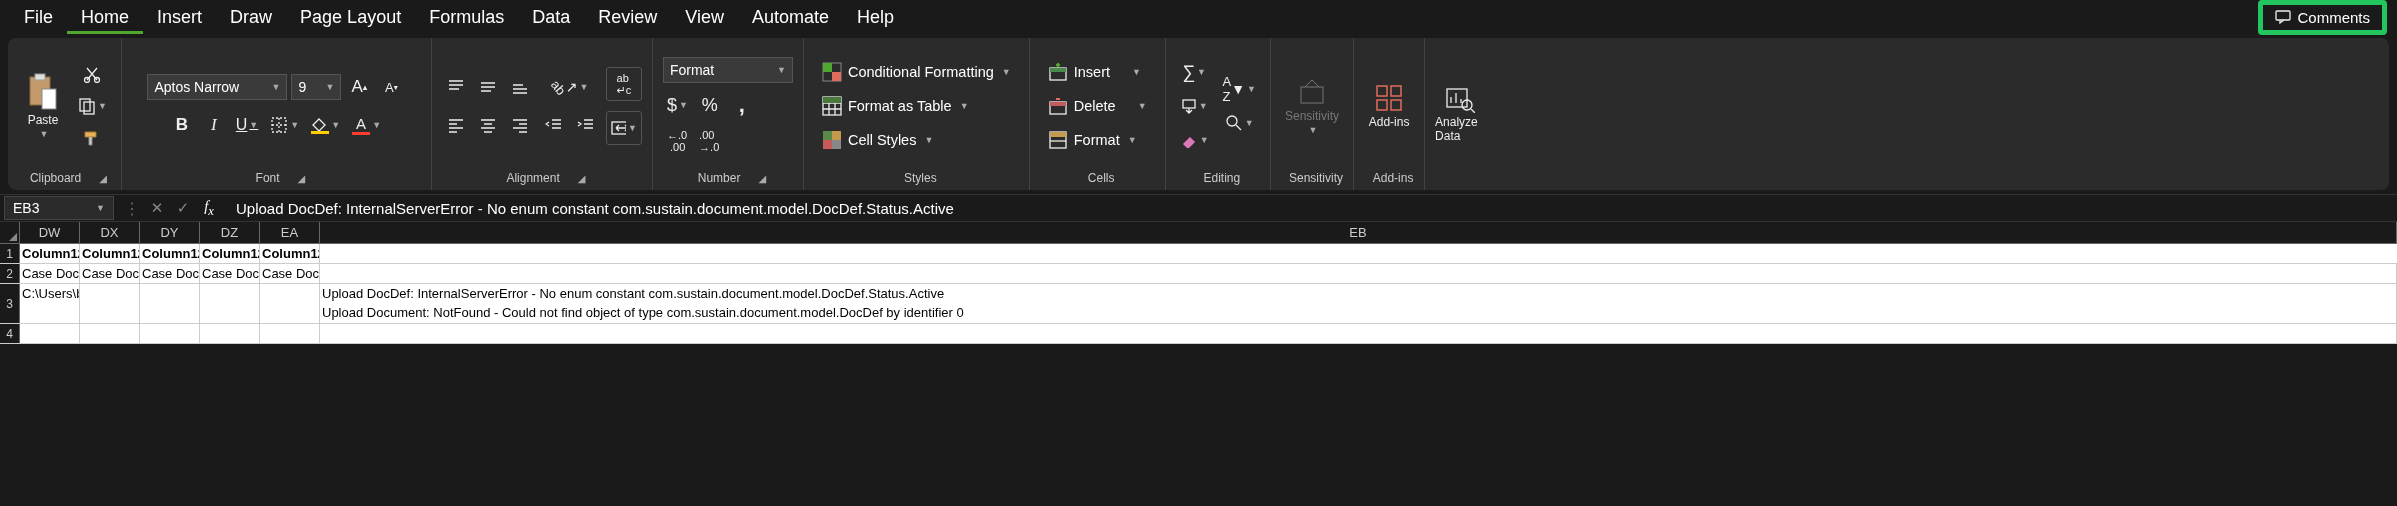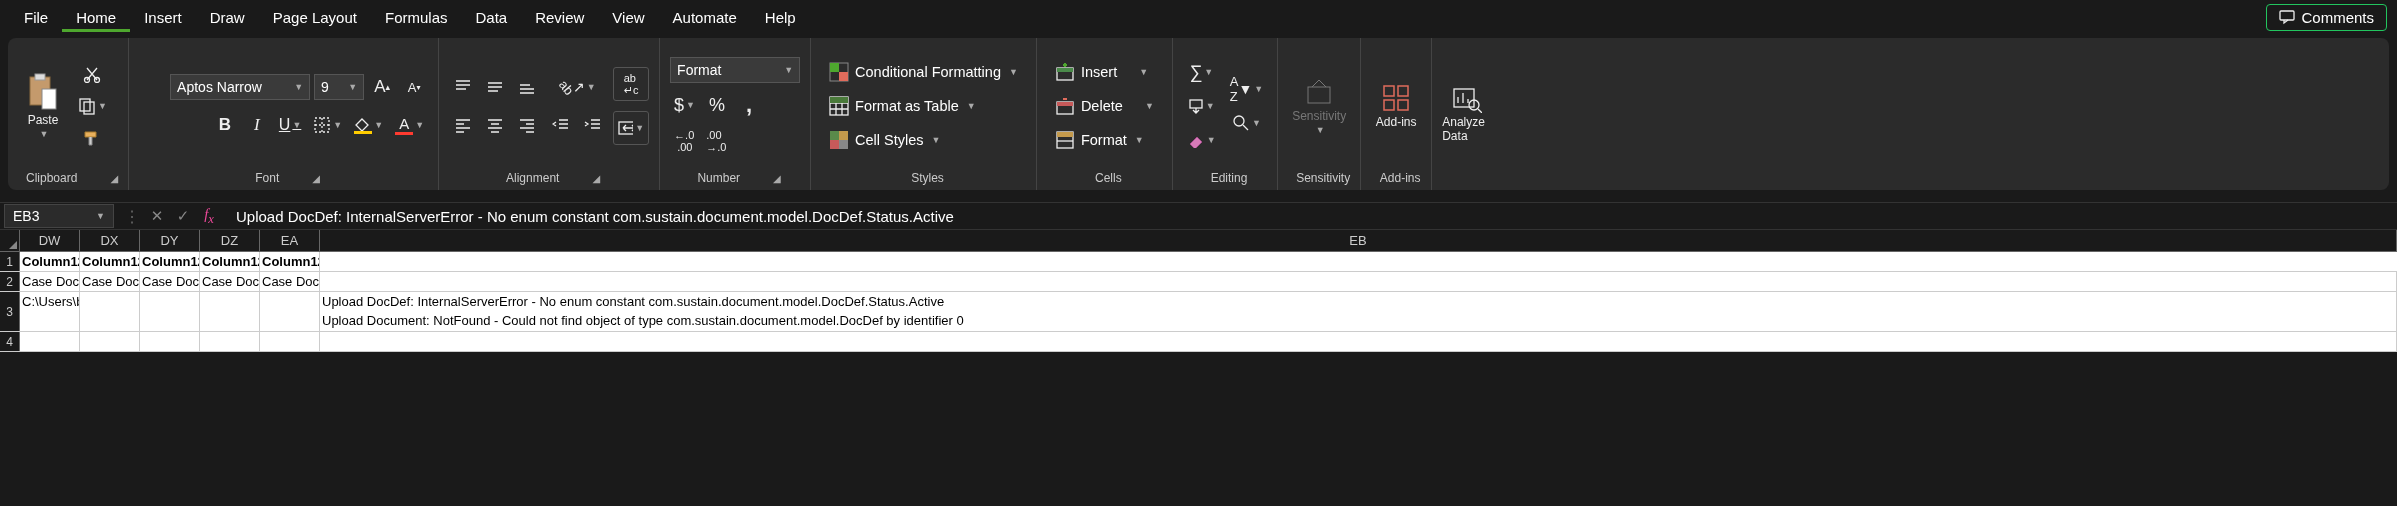--- a/index.html
+++ b/index.html
@@ -15,29 +15,29 @@
     .menubar {
       display: flex;
       align-items: center;
       height: 34px;
       padding: 0 10px;
       background: #1a1a1a;
     }
     .menu-item {
       padding: 6px 14px;
       cursor: pointer;
-      font-size: 15px;
+      font-size: 18px;
     }
     .menu-item.active { border-bottom: 3px solid #4ea72e; padding-bottom: 3px; }
     .menubar-spacer { flex: 1; }
     .comments-btn {
       display: flex;
       align-items: center;
       gap: 6px;
-      border: 1px solid #22c55e;
+      border: 5px solid #22c55e;
       border-radius: 4px;
       padding: 4px 12px;
       font-size: 15px;
       cursor: pointer;
     }
     
     .ribbon {
       display: flex;
       background: #2b2b2b;
       border-radius: 8px;
@@ -53,21 +53,21 @@
     .group:last-child { border-right: none; }
     .group-body { flex: 1; display: flex; align-items: center; gap: 6px; }
     .group-label {
       font-size: 12px;
       color: #ccc;
       text-align: left;
       padding: 3px 0;
       display: flex;
       justify-content: center;
       align-items: center;
-      gap: 33px;
+      gap: 18px;
       margin-left: 8px;
     }
     .launcher { font-size: 10px; color: #aaa; cursor: pointer; }
     .col { display: flex; flex-direction: column; gap: 4px; align-items: center; justify-content: center; }
     .row { display: flex; gap: 4px; align-items: center; }
     .btn {
       display: flex;
       align-items: center;
       justify-content: center;
       min-width: 28px;
@@ -94,25 +94,25 @@
     .styles-btn {
       display: flex; align-items: center; gap: 6px;
       height: 30px; padding: 0 8px; cursor: pointer; font-size: 14.5px;
     }
     .accent-red { color: #e06c5c; }
     .underline-yellow { border-bottom: 3px solid #ffcc00; display:inline-block; width:18px;}
     .underline-red { border-bottom: 3px solid #ff3b30; display:inline-block; width:18px; color:#eee;}
     .disabled { color: #777; }
     
     
-    .formula-bar { display: flex; align-items: center; height: 28px; background: #1a1a1a; border-top:1px solid #333; border-bottom:1px solid #333; margin-top:12px;}
+    .formula-bar { display: flex; align-items: center; height: 28px; background: #1a1a1a; border-top:1px solid #333; border-bottom:1px solid #333; margin-top:4px;}
     .name-box { width: 110px; background: #2b2b2b; padding: 3px 8px; border:1px solid #444; display:flex; justify-content:space-between; align-items:center; margin-left:4px;}
     .fb-btns { display:flex; gap:0; padding:0 6px; color:#888; align-items:center;}
     .fb-btn { width:26px; text-align:center; cursor:pointer; font-size:15px;}
-    .fx { font-style: italic; font-family: "Times New Roman", serif; color:#ec4899; }
+    .fx { font-style: italic; font-family: "Times New Roman", serif; color:#ffffff; }
     .formula-input { flex:1; padding: 3px 8px; font-size:15px; }
     
     
     .grid { background:#fff; color:#000; }
     .col-headers { display:flex; background:#1a1a1a; color:#ccc; height:22px; border-bottom:1px solid #666;justify-content:space-between;}
     .corner { width:20px; background:#1a1a1a; border-right:1px solid #666; position:relative;}
     .corner::after{content:""; position:absolute; right:2px; bottom:2px; border-left:8px solid transparent; border-bottom:8px solid #888;}
     .ch { border-right:1px solid #666; text-align:center; font-size:13px; line-height:22px;}
     .ch.narrow { width:60px; }
     .ch.wide { flex:1; }
@@ -189,21 +189,21 @@
           </div>
       </div>
     </div>
     <div class="group-label">
         <span>Clipboard</span>
         <span class="launcher">◢</span>
       </div>
   </div>
 
   <div class="group" style="min-width:310px">
-    <div class="group-body col" style="align-items:flex-end; gap:10px;">
+    <div class="group-body col" style="align-items:center; gap:10px;">
       <div class="row">
         <div class="select font-name">
             <span>Aptos Narrow</span>
             <span class="dd">▼</span>
           </div>
         <div class="select font-size">
             <span>9</span>
             <span class="dd">▼</span>
           </div>
         <div class="btn" style="font-size:17px">A<sup style="font-size:9px">▴</sup></div>

